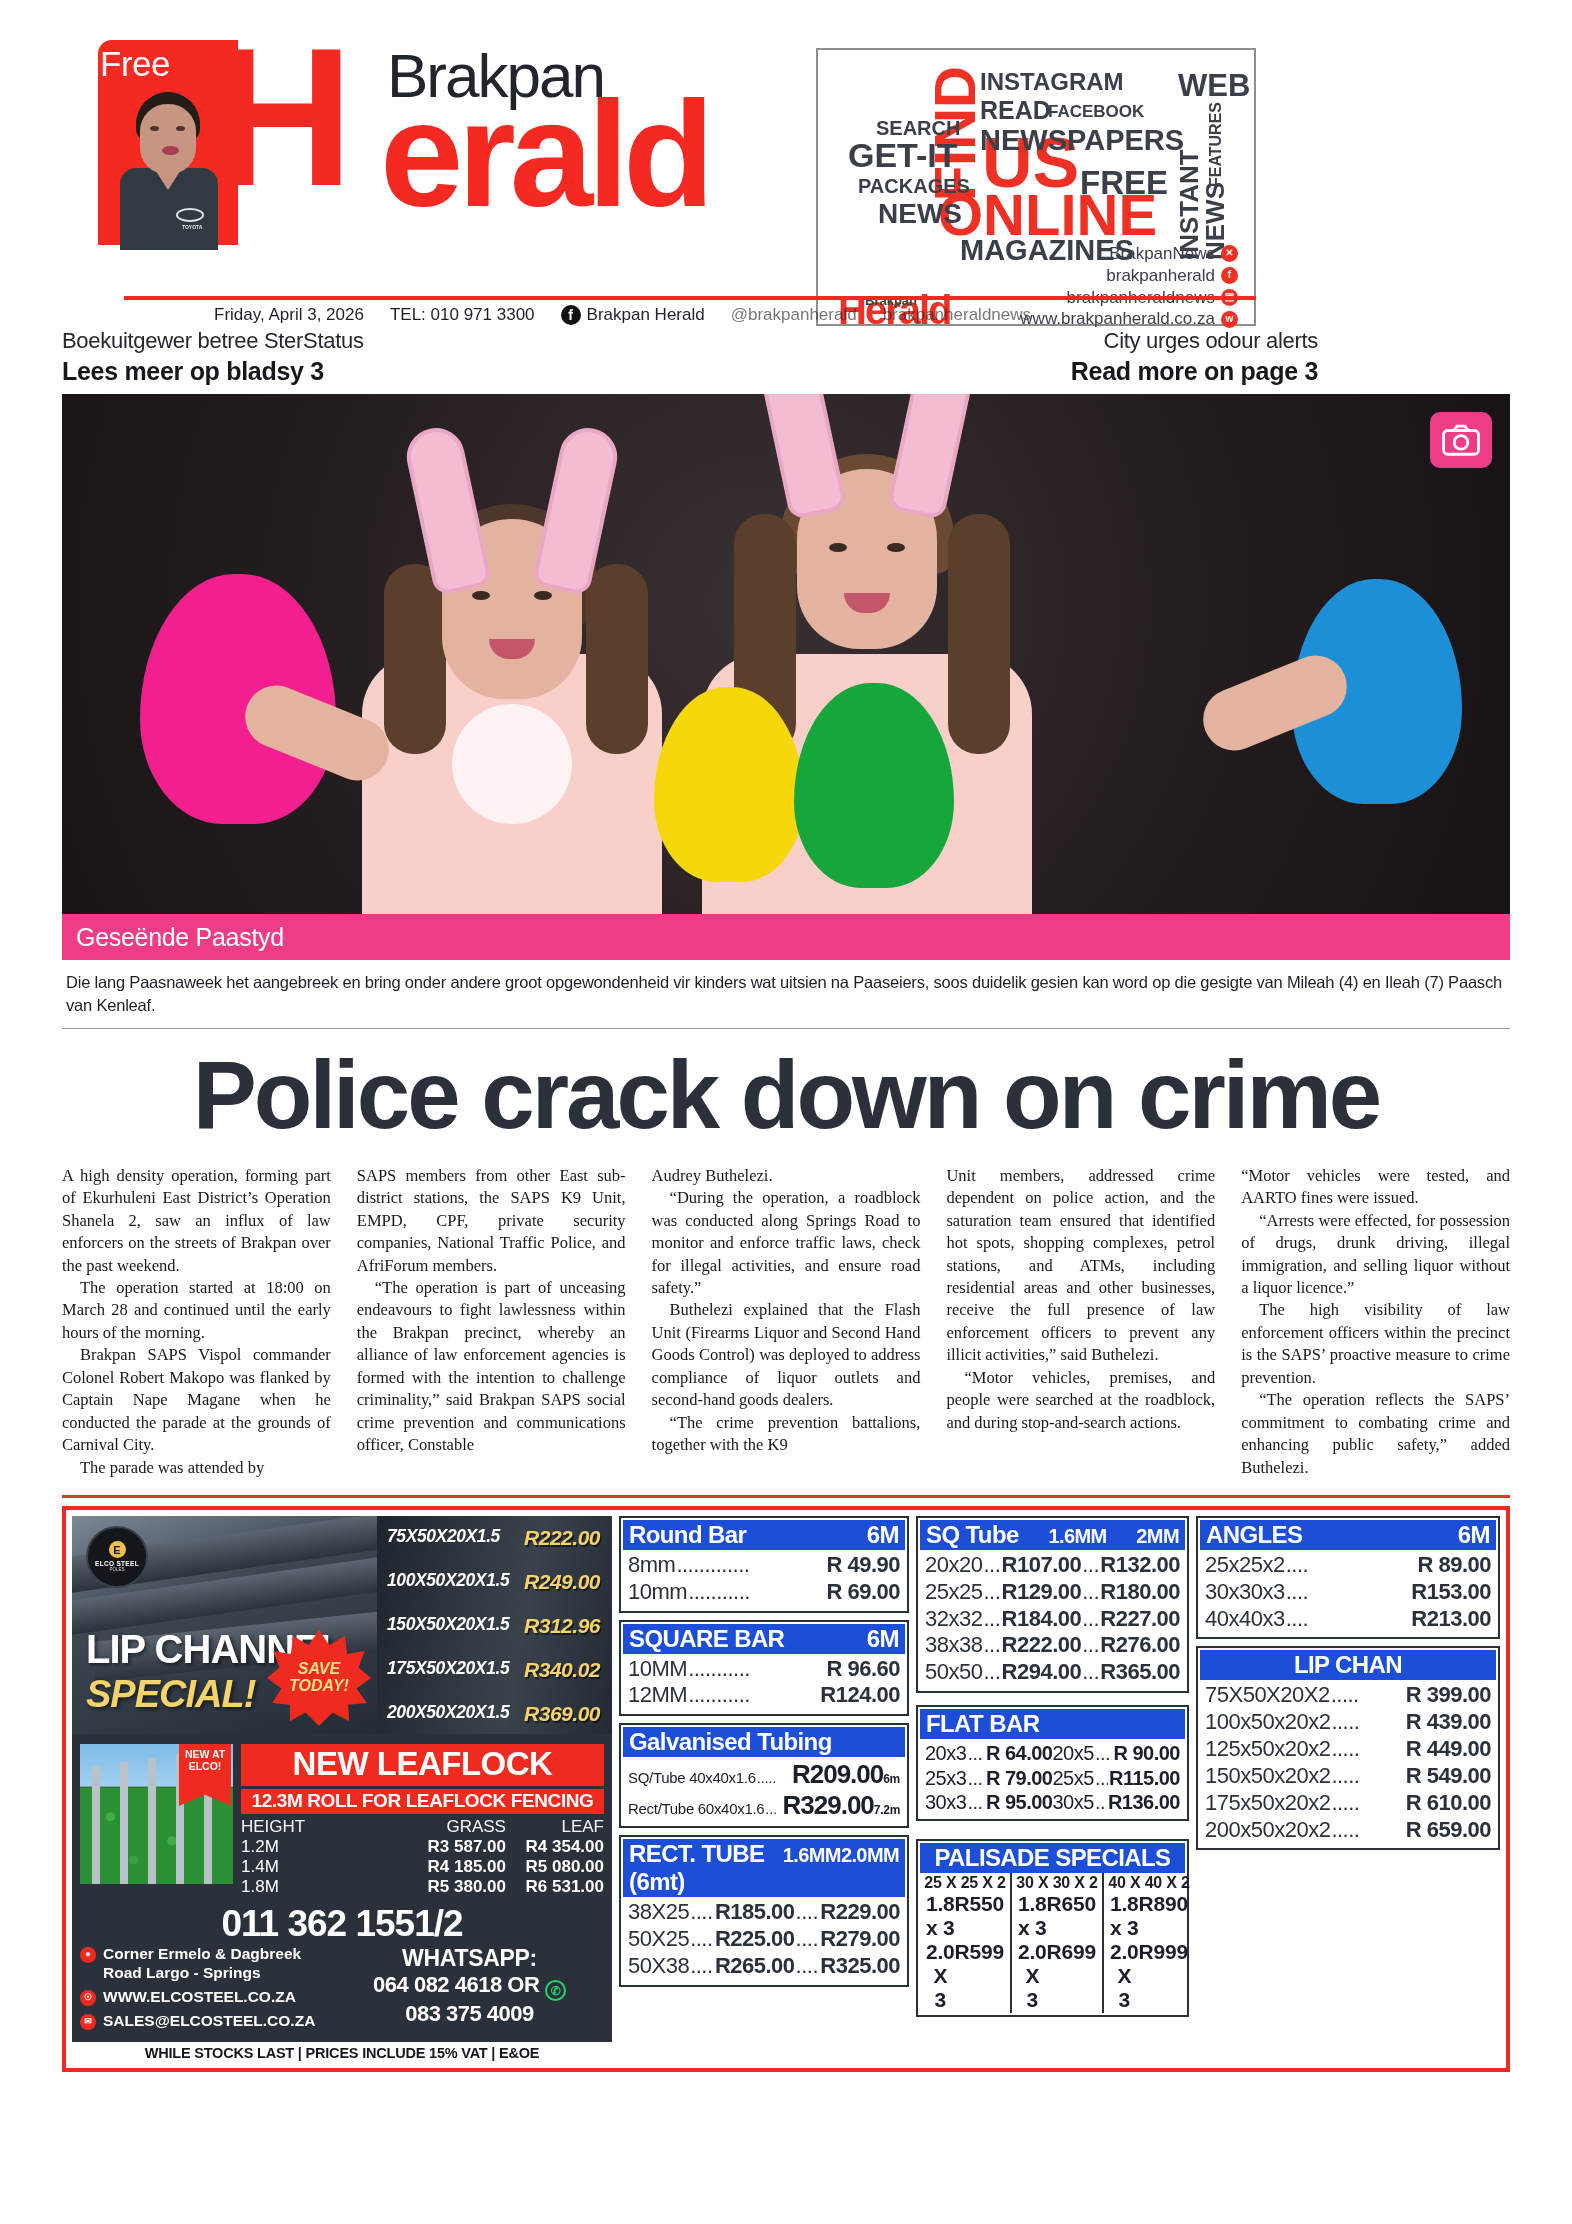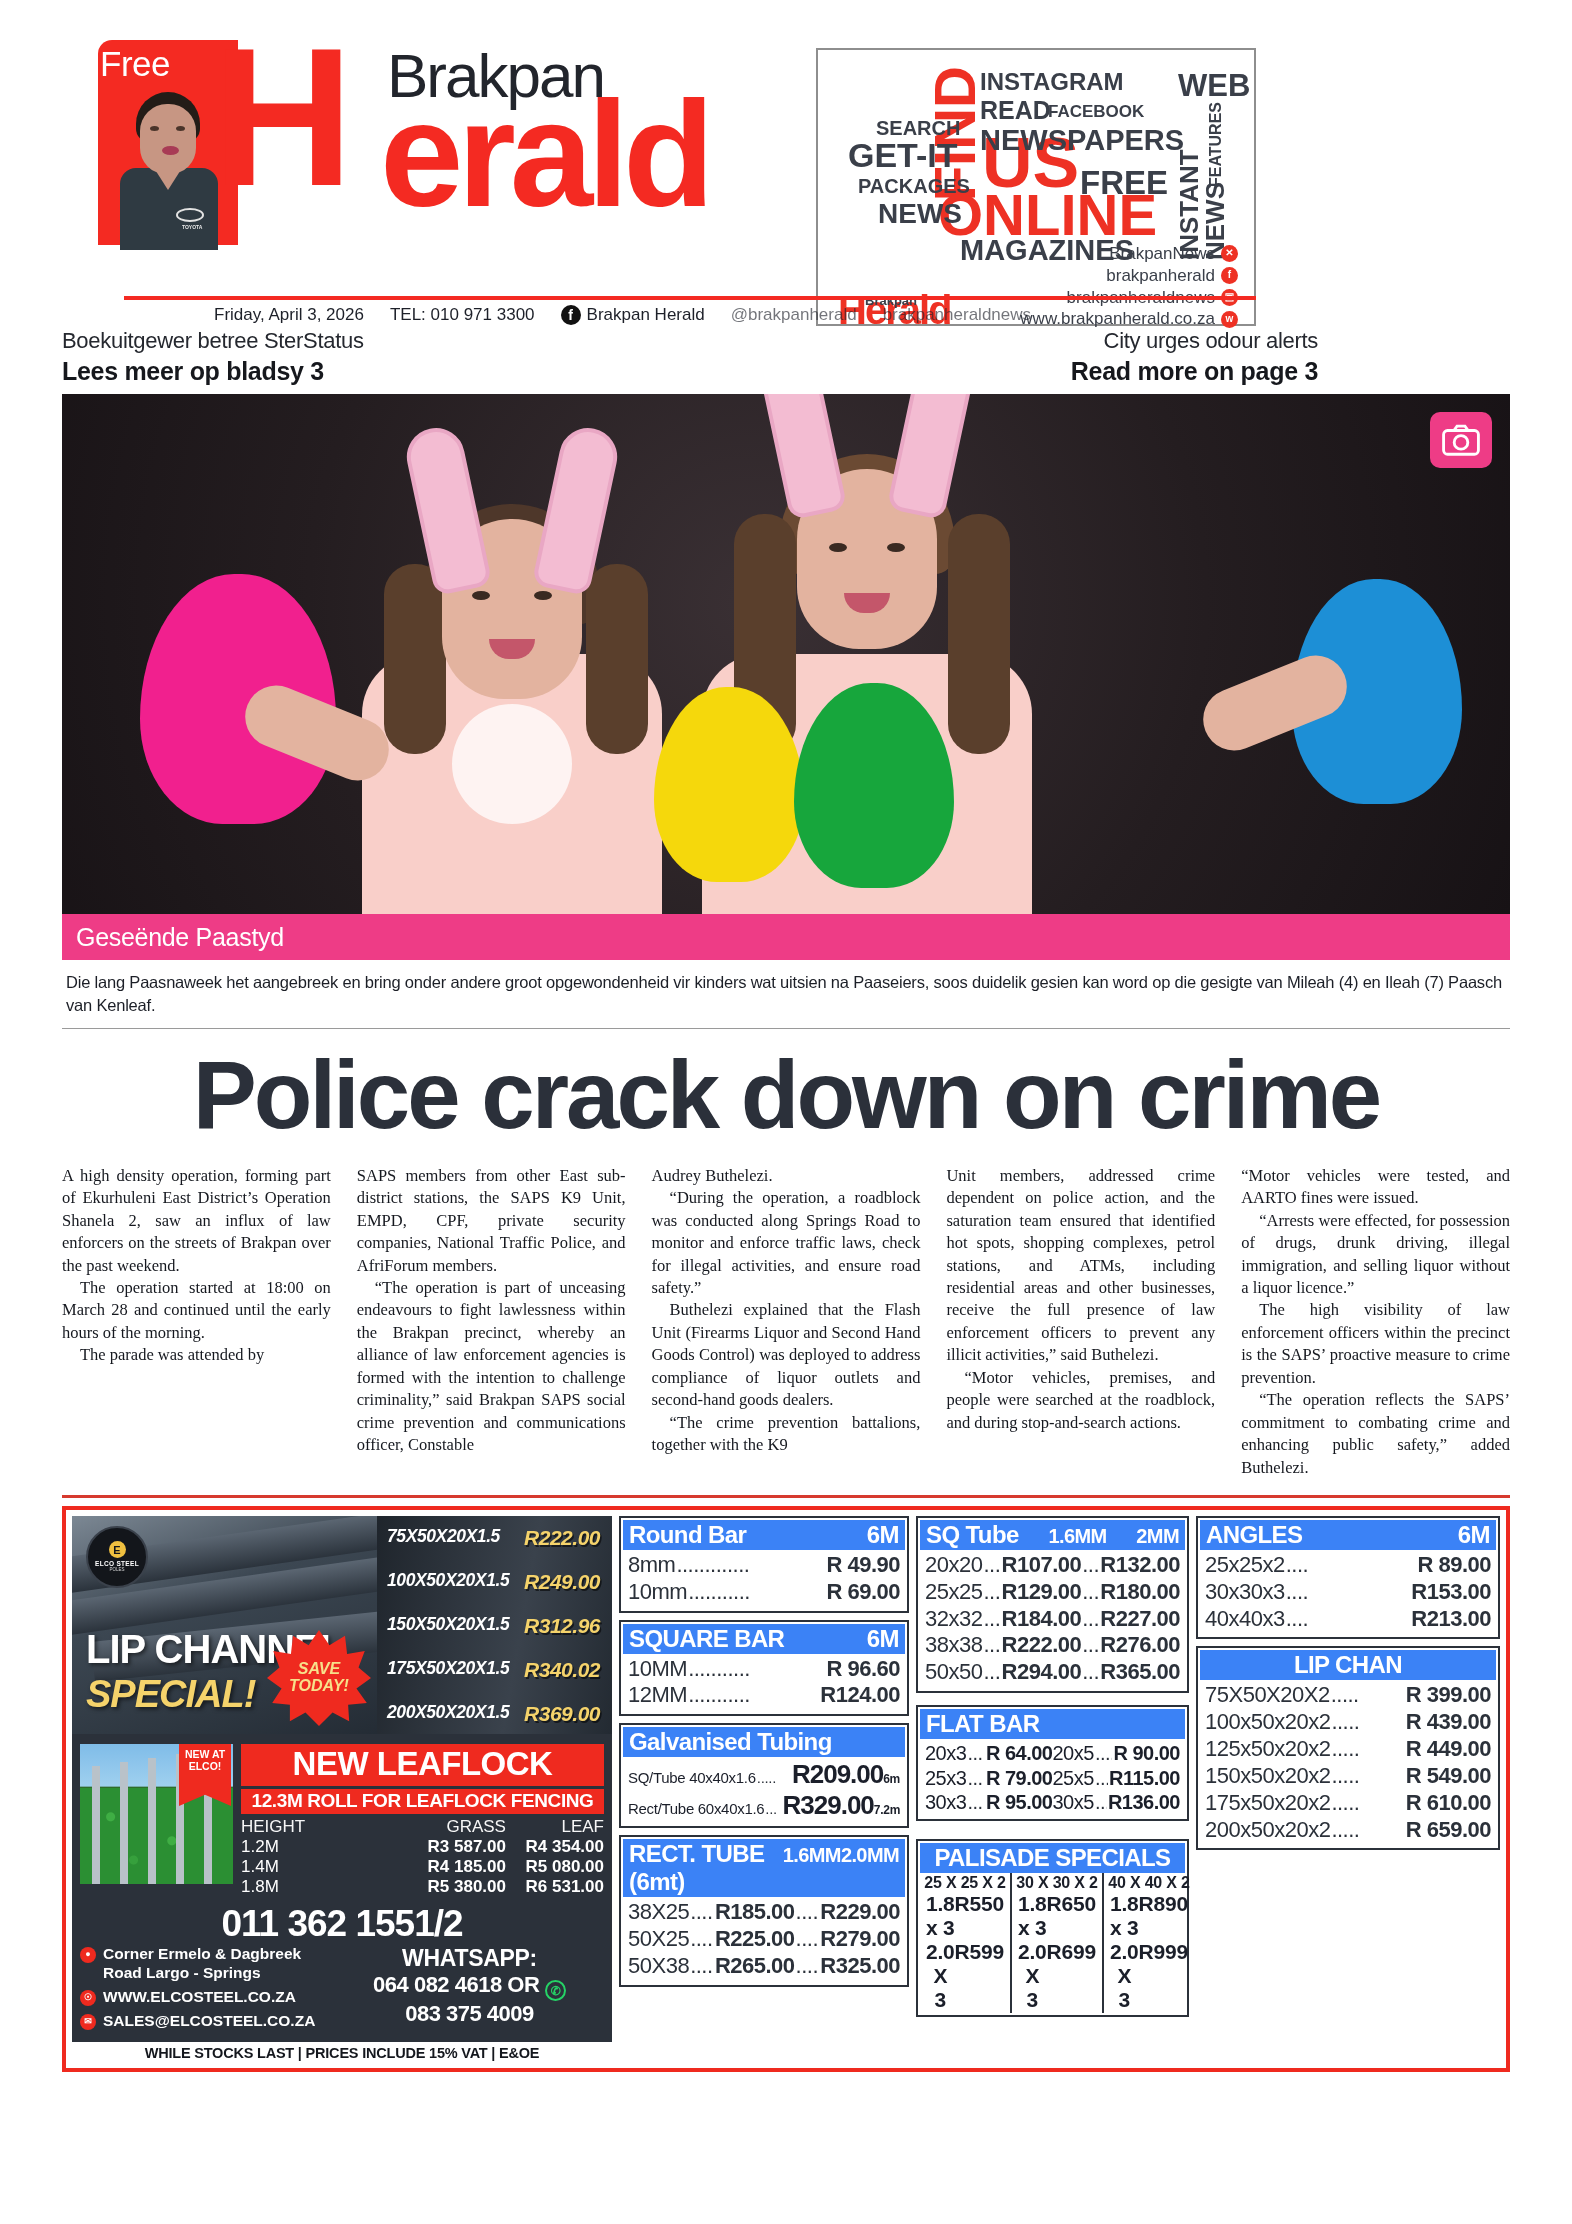--- a/index.html
+++ b/index.html
@@ -234,21 +234,21 @@
   .wa-icon { display:inline-flex; width:21px; height:21px; border-radius:50%; border:2px solid #25d366;
      color:#25d366; font-size:12px; align-items:center; justify-content:center; vertical-align:-3px;}
   .sa-footer { background:#fff; text-align:center; font-size:14.5px; font-weight:800; color:#14171d;
      padding:3px 0 1px; letter-spacing:-.2px; }
 
   
   .sa-mid { width:290px; display:flex; flex-direction:column; gap:7px; }
   .sa-mid2 { width:273px; display:flex; flex-direction:column; gap:12px; }
   .sa-right { flex:1; display:flex; flex-direction:column; gap:7px; }
   .tbl { border:2px solid #2b313a; background:#fff; padding:2px; }
-  .tbl-h { background:#3b82f6; color:#fff; font-weight:800; font-size:24px; letter-spacing:-.6px;
+  .tbl-h { background:#1d4ed8; color:#fff; font-weight:800; font-size:24px; letter-spacing:-.6px;
      padding:1px 6px; display:flex; justify-content:space-between; align-items:baseline; }
   .tbl-h.center { justify-content:center; }
   .tbl-h .sm { font-size:20px; }
   .tbl-b { padding:2px 5px 3px; }
   .trow { display:flex; justify-content:space-between; align-items:baseline;
      font-size:22px; color:#2b313a; letter-spacing:-.5px; line-height:1.22; }
   .trow .lbl { font-weight:400; }
   .trow .val { font-weight:800; }
   .dots { flex:1; overflow:hidden; white-space:nowrap; color:#2b313a; margin:0 1px; }
   .trow3 { display:flex; font-size:20px; line-height:1.22; letter-spacing:-.5px; }
@@ -428,20 +428,21 @@
   </div>
   <div class="photo-caption">Die lang Paasnaweek het aangebreek en bring onder andere groot opgewondenheid vir kinders wat uitsien na Paaseiers, soos duidelik gesien kan word op die gesigte van Mileah (4) en Ileah (7) Paasch van Kenleaf.</div>
   <div class="thin-rule"></div>
 
   <div class="headline">Police crack down on crime</div>
 
   <div class="story">
     <div class="col">
       <p>A high density operation, forming part of Ekurhuleni East District’s Operation Shanela 2, saw an influx of law enforcers on the streets of Brakpan over the past weekend.</p>
       <p>The operation started at 18:00 on March 28 and continued until the early hours of the morning.</p>
+      <p>Brakpan SAPS Vispol commander Colonel Robert Makopo was flanked by Captain Nape Magane when he conducted the parade at the grounds of Carnival City.</p>
       <p>The parade was attended by</p>
     </div>
     <div class="col">
       <p>SAPS members from other East sub-district stations, the SAPS K9 Unit, EMPD, CPF, private security companies, National Traffic Police, and AfriForum members.</p>
       <p>“The operation is part of unceasing endeavours to fight lawlessness within the Brakpan precinct, whereby an alliance of law enforcement agencies is formed with the intention to challenge criminality,” said Brakpan SAPS social crime prevention and communications officer, Constable</p>
     </div>
     <div class="col">
       <p>Audrey Buthelezi.</p>
       <p>“During the operation, a roadblock was conducted along Springs Road to monitor and enforce traffic laws, check for illegal activities, and ensure road safety.”</p>
       <p>Buthelezi explained that the Flash Unit (Firearms Liquor and Second Hand Goods Control) was deployed to address compliance of liquor outlets and second-hand goods dealers.</p>

